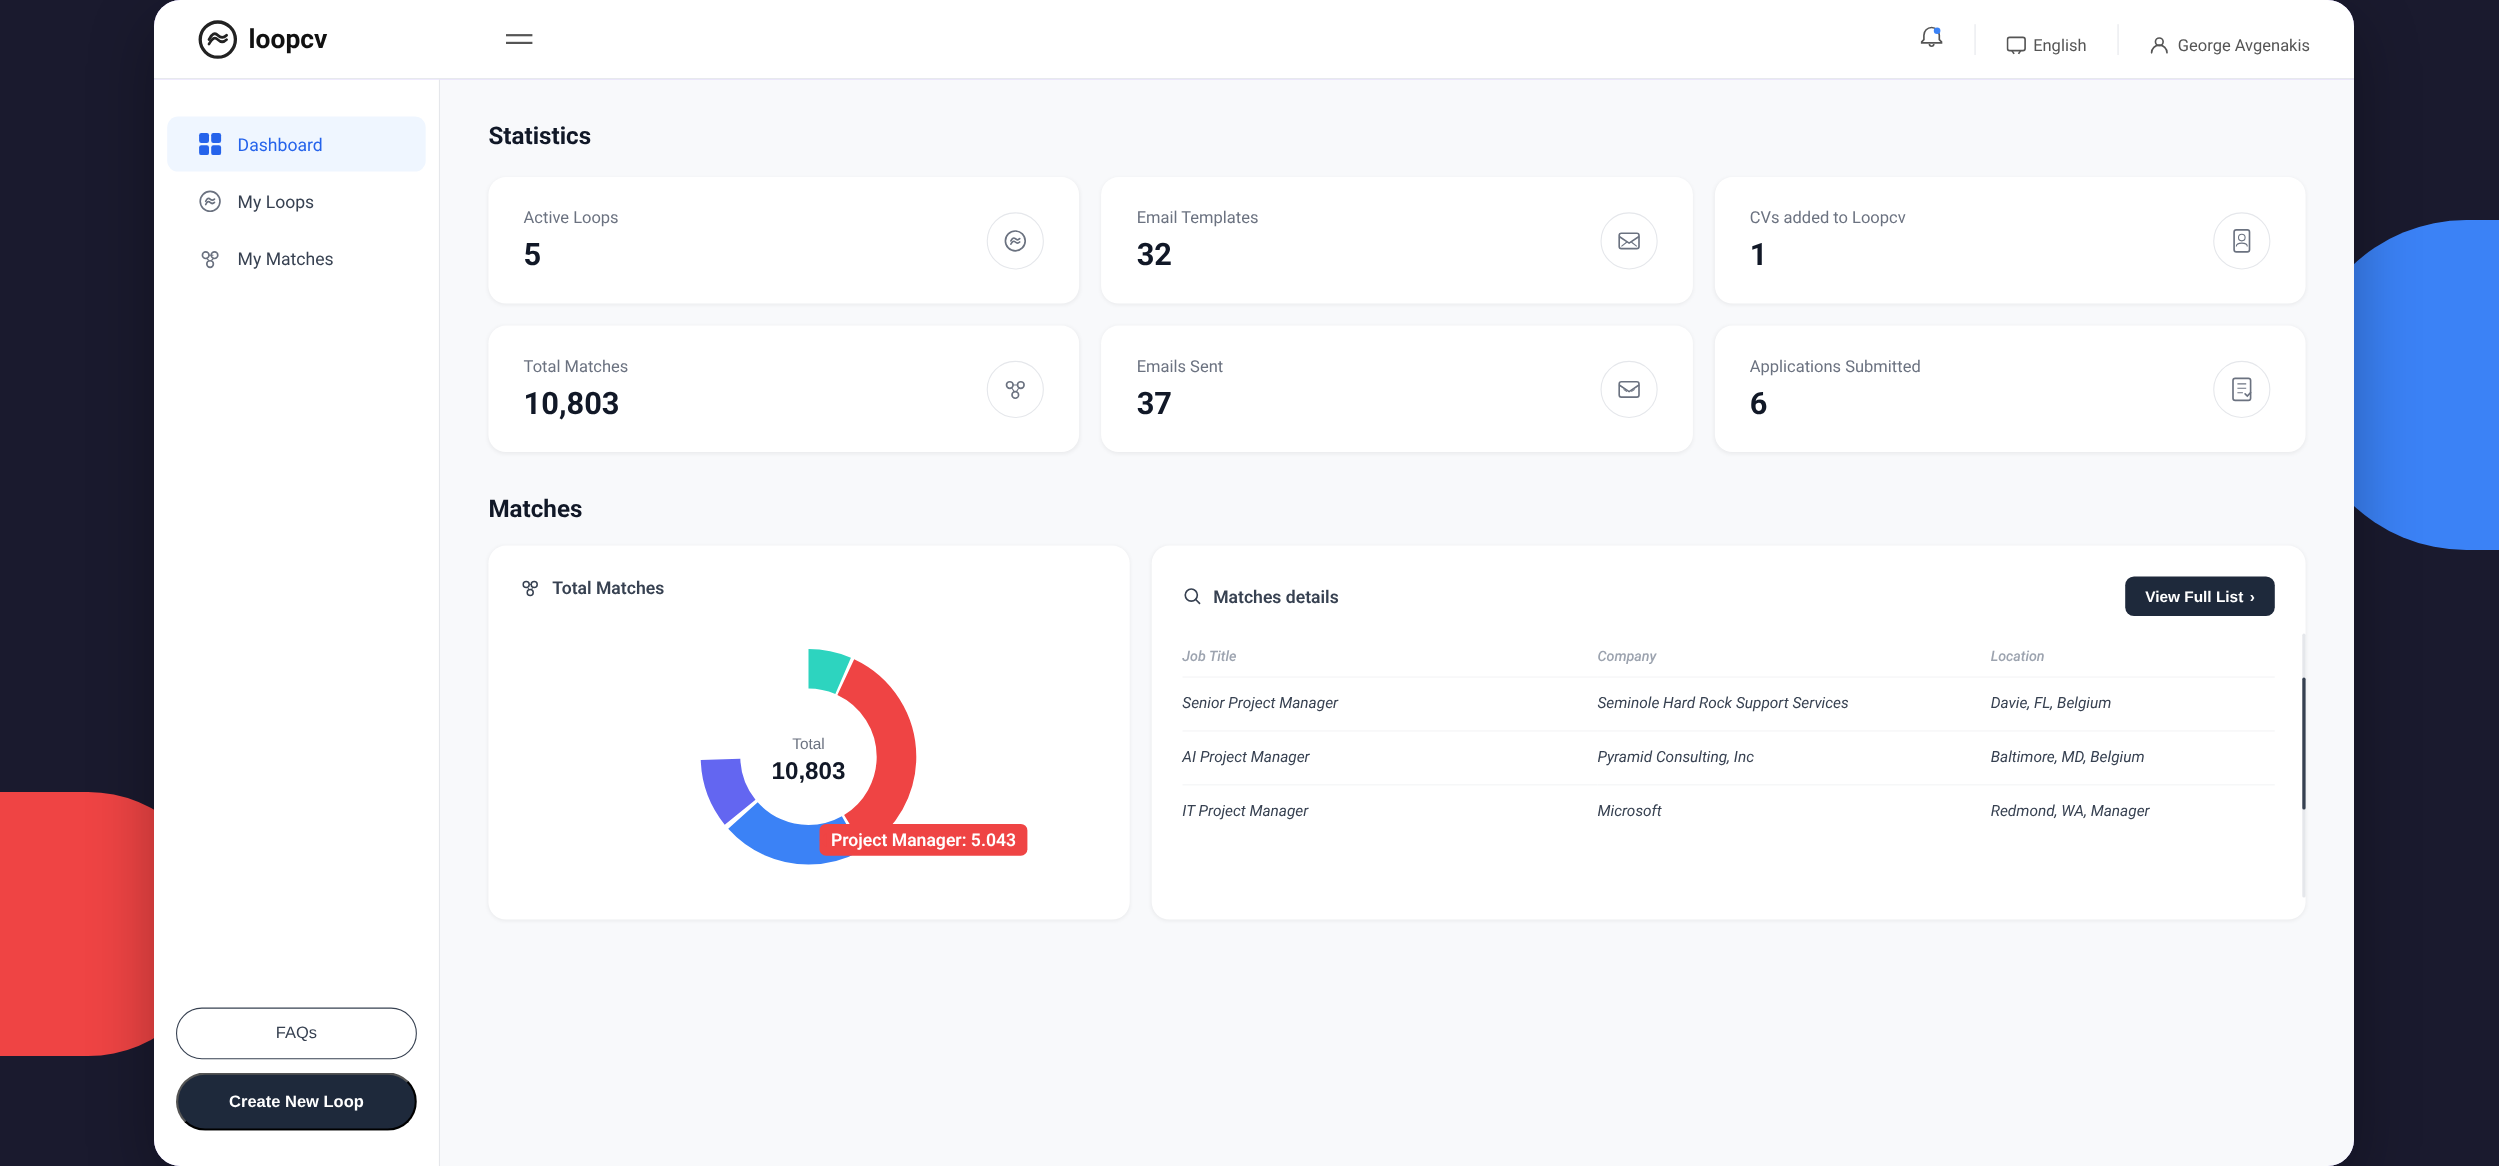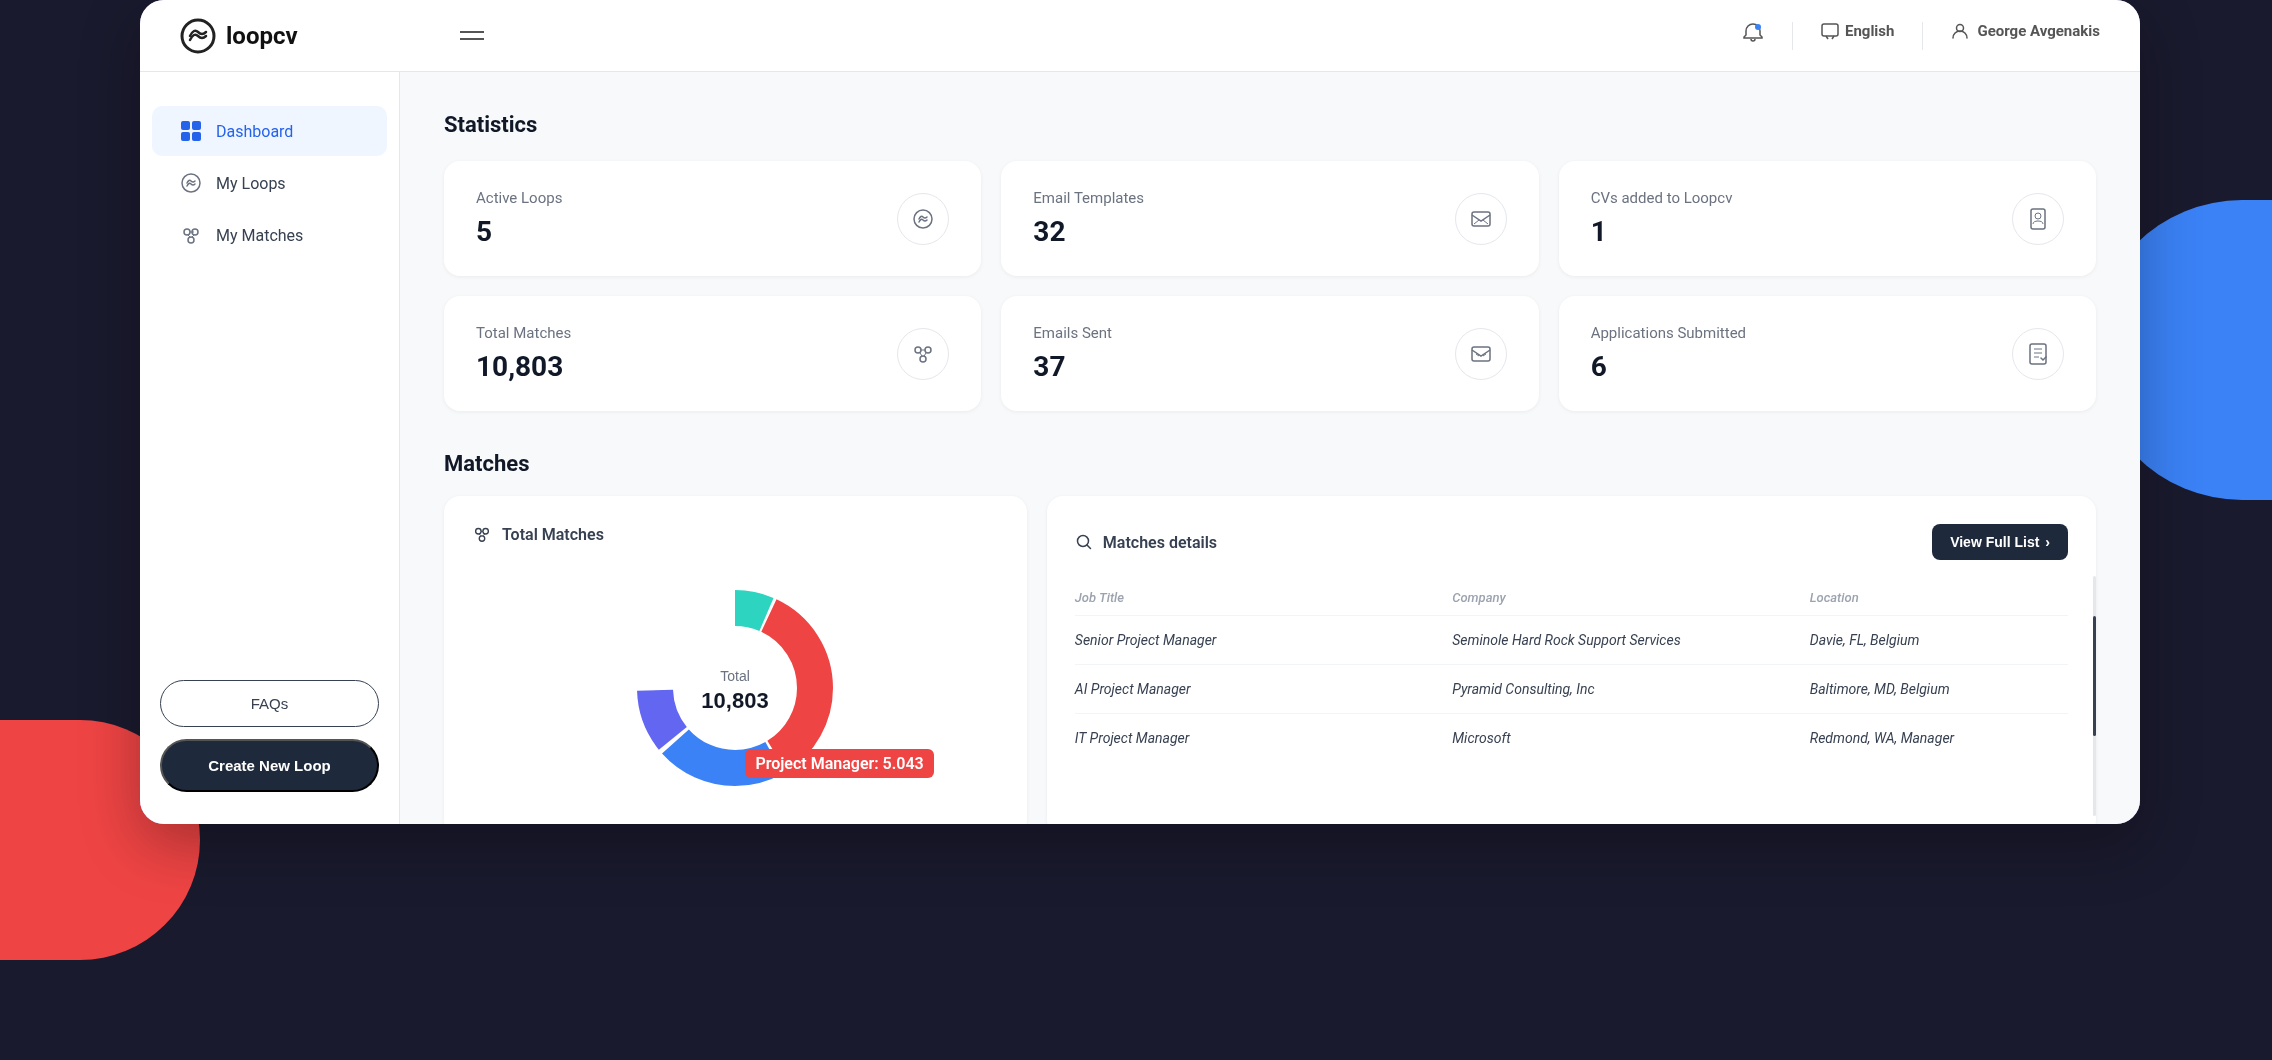--- a/index.html
+++ b/index.html
@@ -31,21 +31,21 @@
       background: #ef4444;
       border-radius: 0 200px 200px 0;
       z-index: 0;
     }
 
     .app-window {
       position: absolute;
       left: 140px;
       top: 0;
       width: 2000px;
-      height: 824px;
+      height: 1060px;
       background: #c4b5fd;
       border-radius: 24px;
       overflow: hidden;
       display: flex;
       flex-direction: column;
       z-index: 1;
       box-shadow: 0 20px 60px rgba(0,0,0,0.3);
     }
 
     
@@ -82,23 +82,22 @@
     }
     .hamburger span {
       display: block;
       width: 24px;
       height: 2px;
       background: #555;
     }
     .header-right {
       margin-left: auto;
       display: flex;
-      align-items: flex-start;
+      align-items: flex-end;
       gap: 28px;
-      font-weight: bold;
     }
     .notif-icon {
       font-size: 20px;
       cursor: pointer;
       color: #555;
       position: relative;
     }
     .header-divider {
       width: 1px;
       height: 28px;

